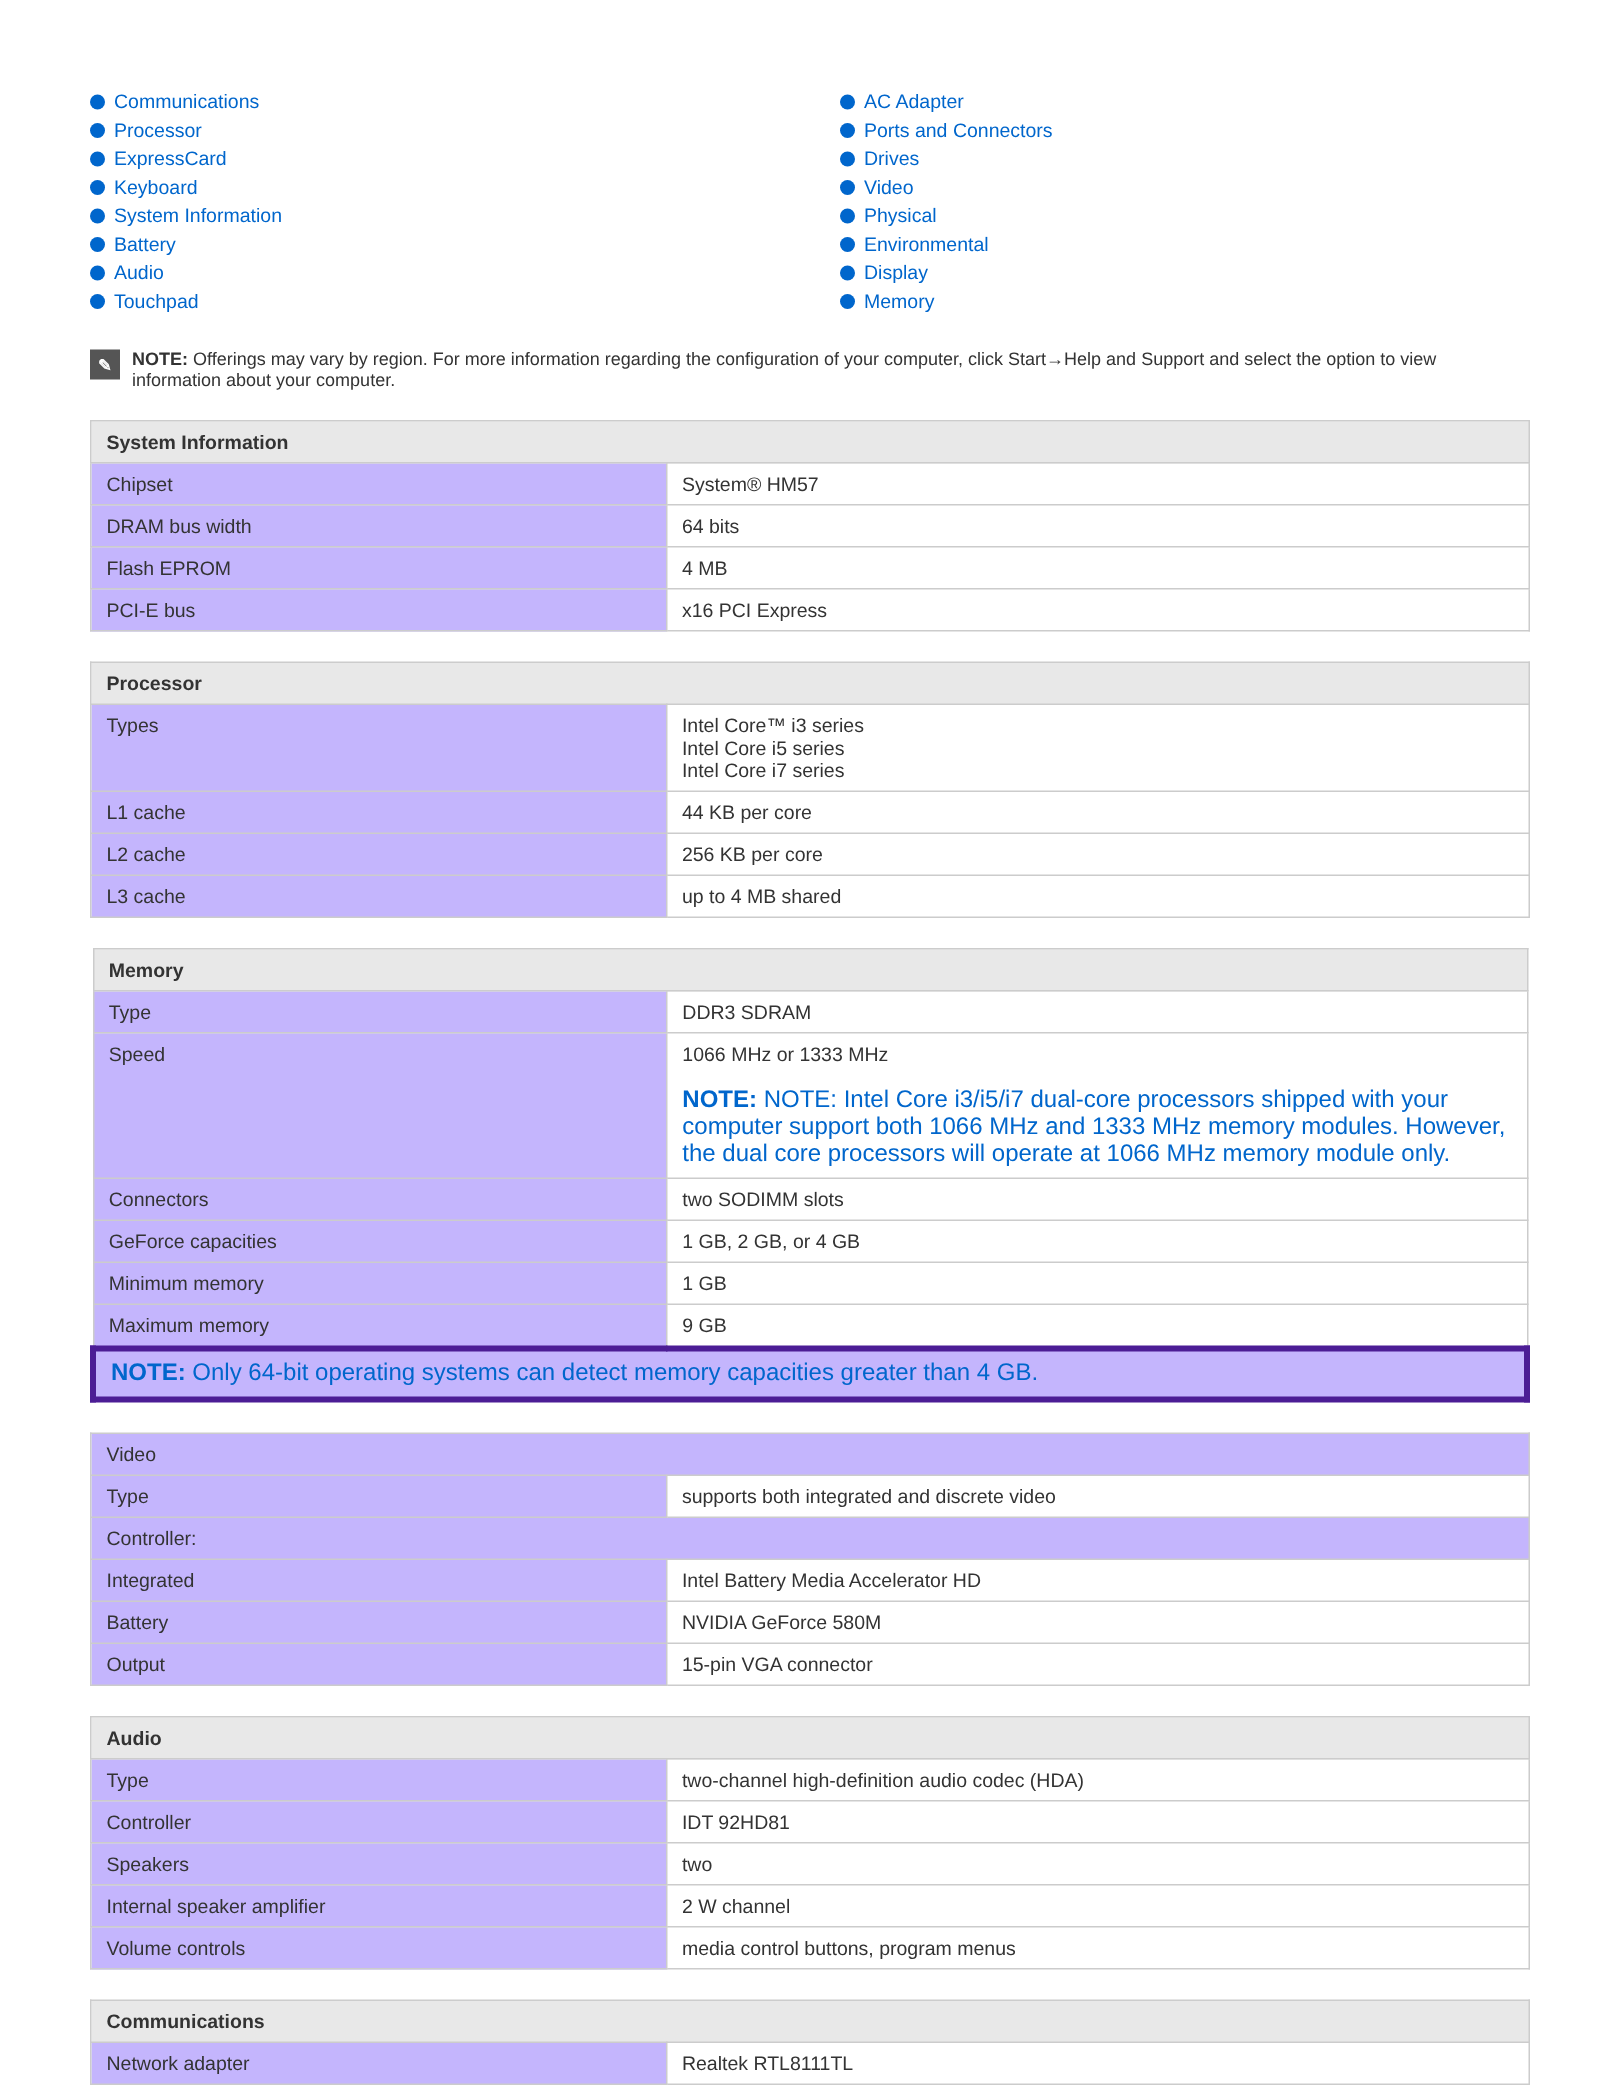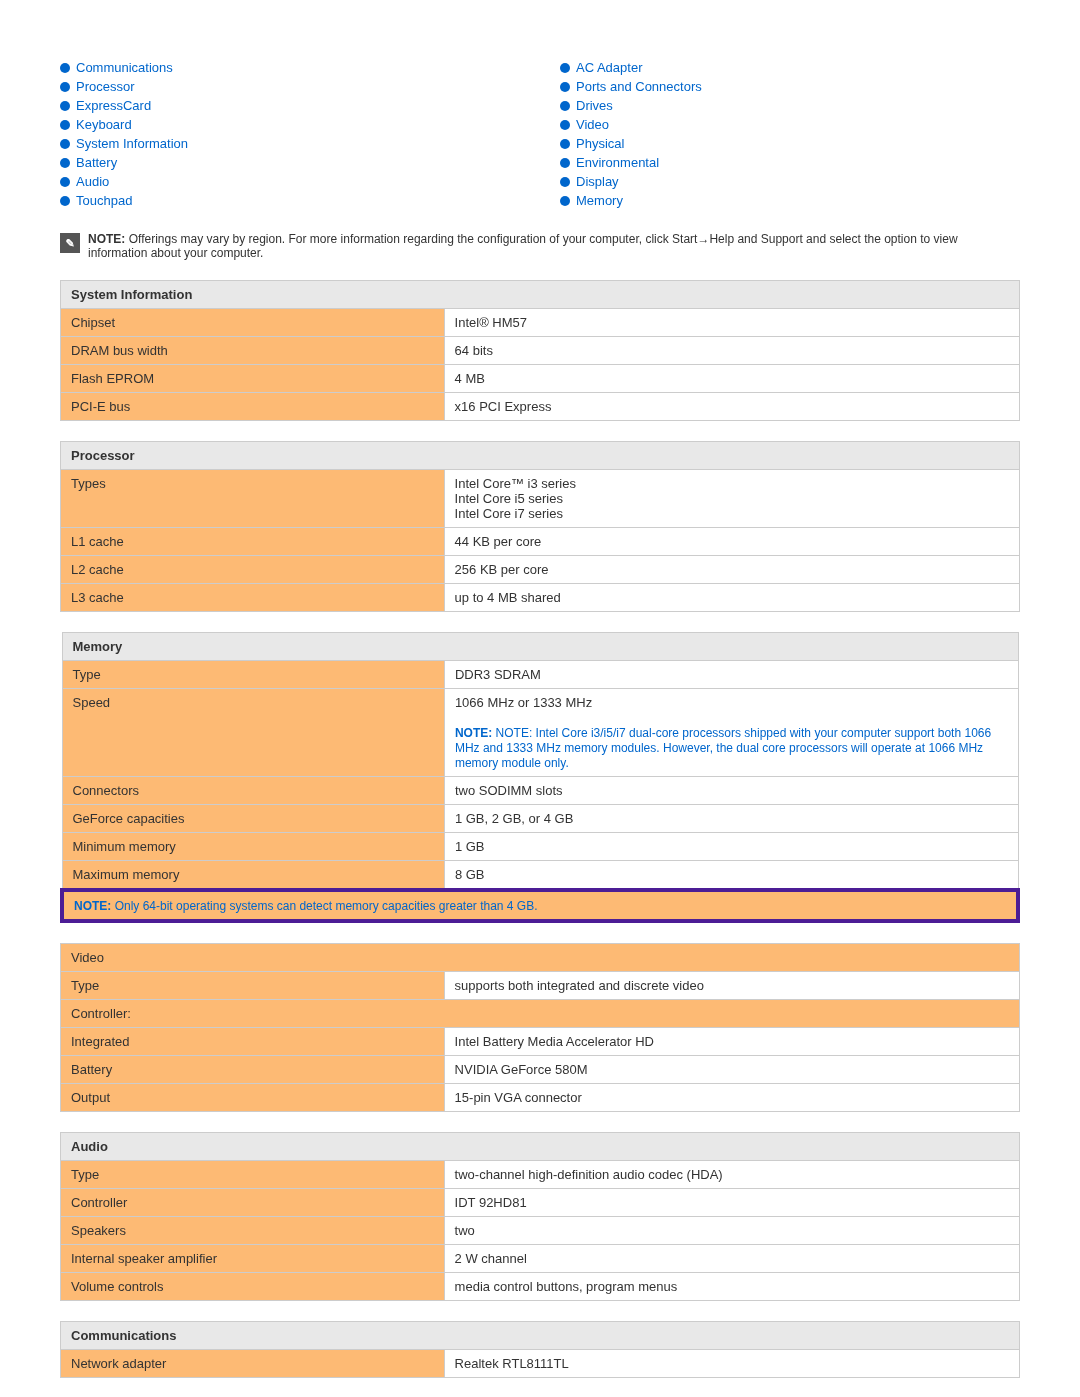--- a/index.html
+++ b/index.html
@@ -91,28 +91,28 @@
       border: 1px solid #ccc;
       font-size: 13px;
     }
     table.spec-table td {
       padding: 6px 10px;
       border: 1px solid #ccc;
       vertical-align: top;
     }
     table.spec-table td:first-child {
       width: 40%;
-      background: #fdba74;
+      background: #c4b5fd;
     }
     table.spec-table td:last-child {
       width: 60%;
     }
     .note-inline {
       color: #0066cc;
-      font-size: 12px;
+      font-size: 16px;
       margin-top: 6px;
     }
     .note-inline strong { font-weight: bold; }
 
     .indent { padding-left: 30px; }
   </style>
 </head>
 <body>
 
 <a class="back-link" href="#"></a>
@@ -200,21 +200,21 @@
 
 <table class="spec-table">
   <tbody>
       <tr>
         <th colspan="2" id="si-header">System Information</th>
       </tr>
   </tbody>
     <tbody id="si-body">
       <tr>
         <td>Chipset</td>
-        <td>Intel® HM57</td>
+        <td>System® HM57</td>
       </tr>
       <tr>
         <td>DRAM bus width</td>
         <td>64 bits</td>
       </tr>
       <tr>
         <td>Flash EPROM</td>
         <td>4 MB</td>
       </tr>
       <tr>
@@ -272,21 +272,21 @@
       <tr>
         <td>GeForce capacities</td>
         <td>1 GB, 2 GB, or 4 GB</td>
       </tr>
       <tr>
         <td>Minimum memory</td>
         <td>1 GB</td>
       </tr>
       <tr>
         <td>Maximum memory</td>
-        <td>8 GB</td>
+        <td>9 GB</td>
       </tr>
     </tbody>
   <tbody>
       <tr id="mem-note-row">
     <td colspan="2" style="border:4px solid #4c1d95; padding:6px 10px;">
       <span class="note-inline" id="mem-bottom-note"><strong>NOTE:</strong> Only 64-bit operating systems can detect memory capacities greater than 4 GB.</span>
     </td>
   </tr>
 </tbody>
   </table>

